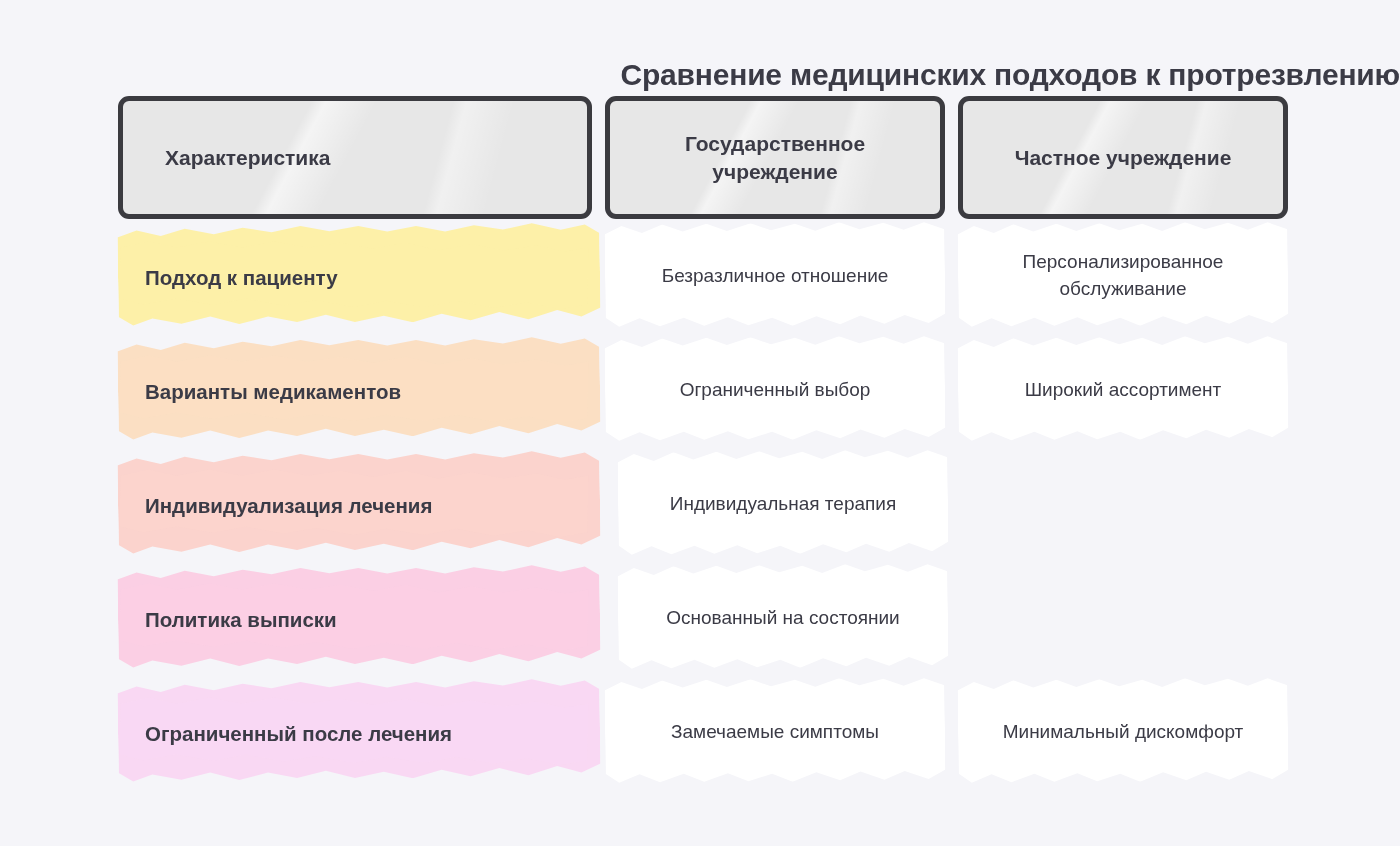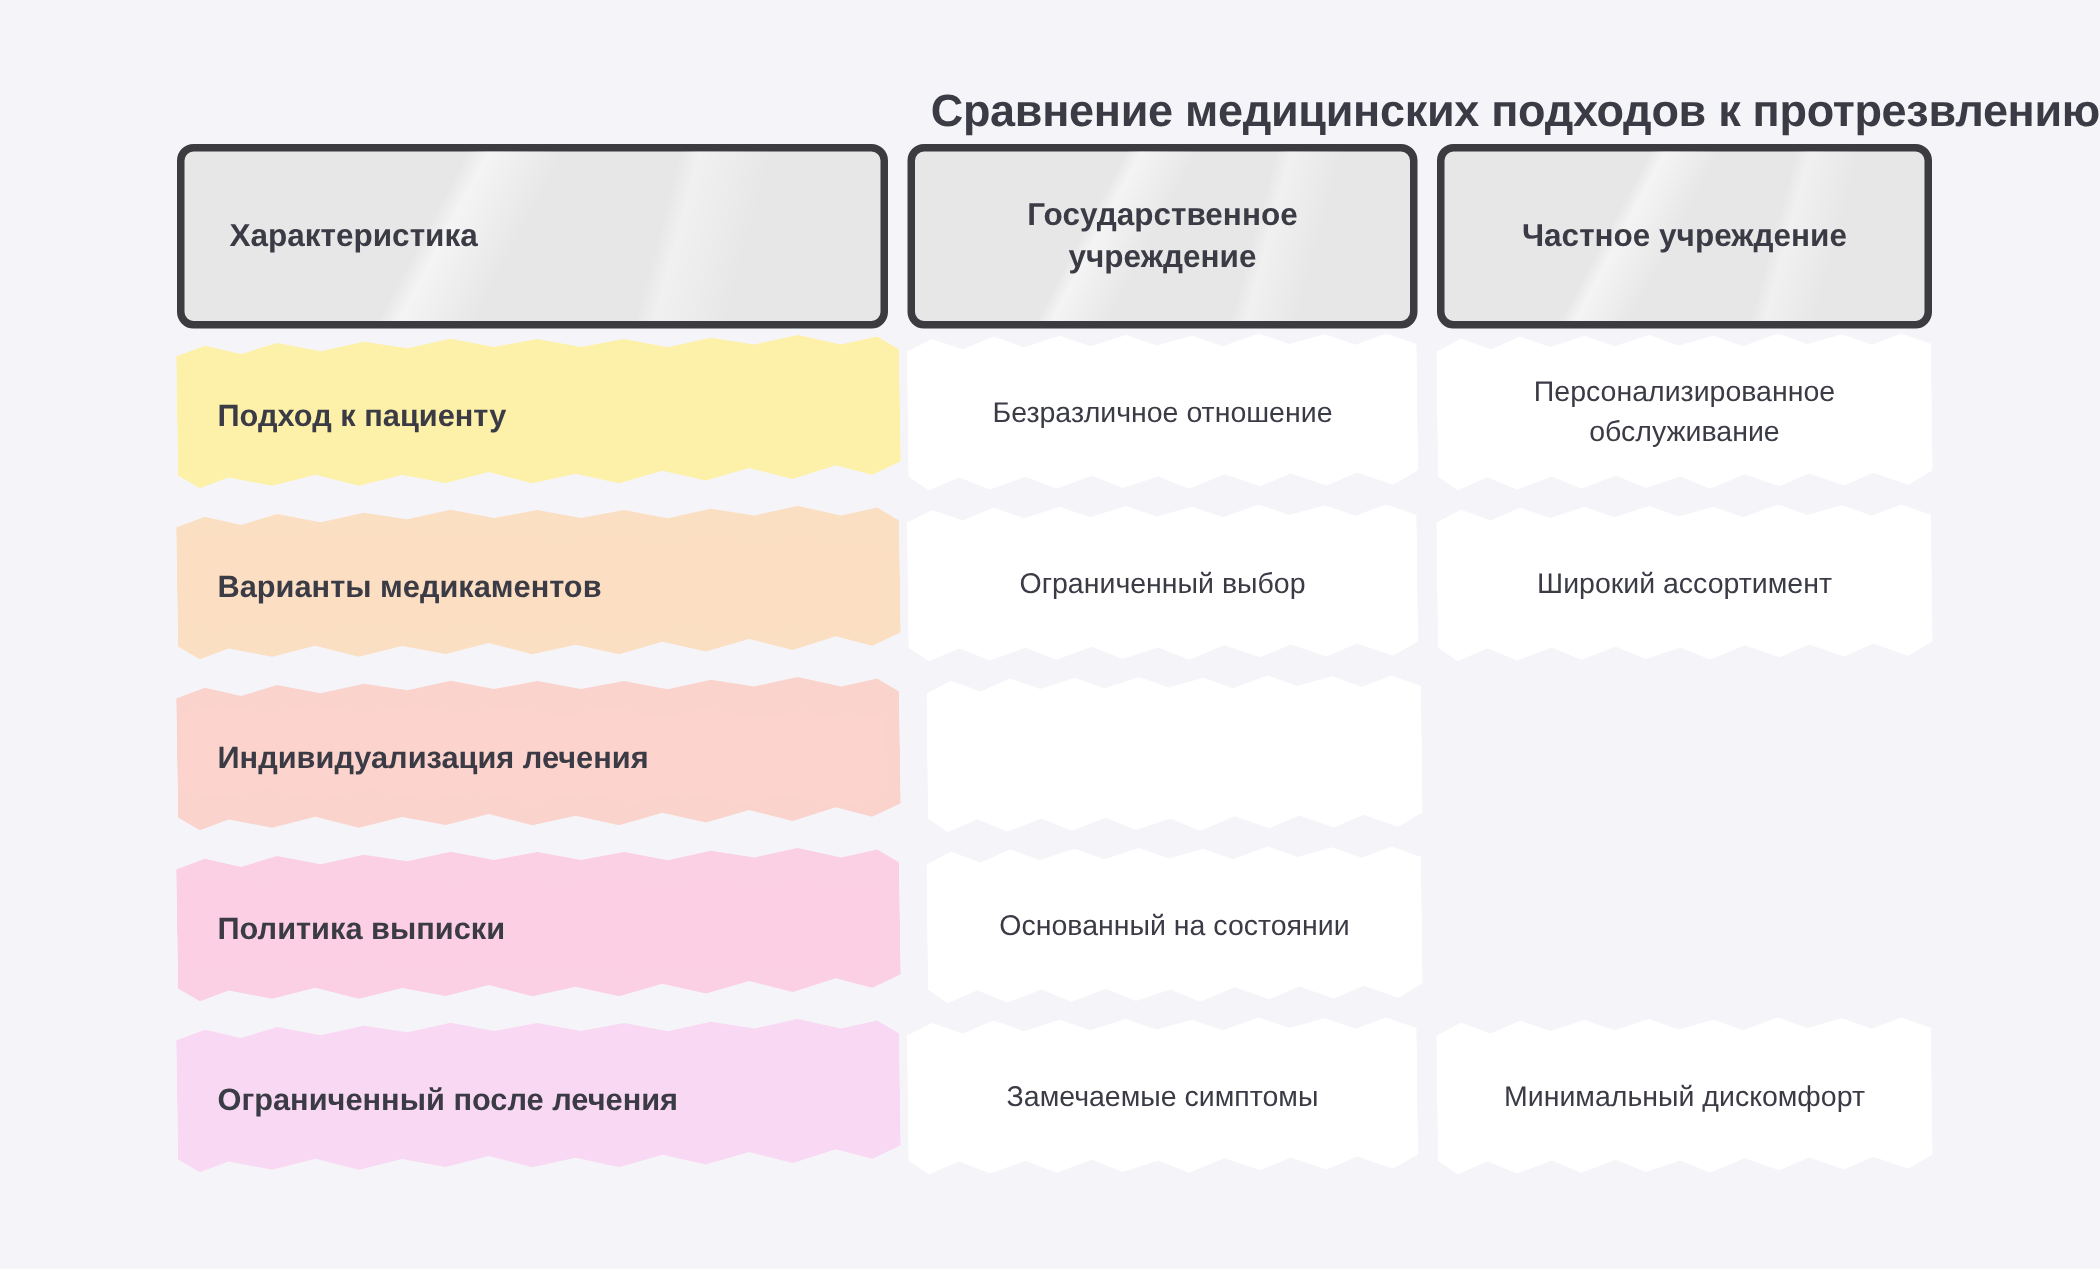--- a/index.html
+++ b/index.html
@@ -67,21 +67,21 @@
   .hdr::after {
     content: "";
     position: absolute;
     inset: -20%;
     z-index: 1;
     background:
       linear-gradient(118deg, rgba(255,255,255,0) 40%, rgba(255,255,255,.55) 42%, rgba(255,255,255,0) 49%),
       linear-gradient(105deg, rgba(255,255,255,0) 62%, rgba(255,255,255,.4) 64%, rgba(255,255,255,0) 71%);
     pointer-events: none;
   }
-  .hdr-c1 { padding-left: 30px; justify-content: flex-start; }
+  .hdr-c1 { padding-left: 42px; justify-content: flex-start; }
   .hdr-c2, .hdr-c3 { justify-content: center; text-align: center; padding: 0 14px; }
 
   
   .data-row { margin-top: 0; }
 
   .lbl {
     position: relative;
     display: flex;
     align-items: center;
     padding: 4px 24px 0 27px;
@@ -239,20 +239,21 @@
     <div class="lbl c1">
       <span class="hl" style="background: rgb(251, 211, 205);"></span>
       <span class="hl2" style="background: rgb(251, 211, 205);"></span>
       <span class="lbl-txt">Индивидуализация лечения</span>
     </div>
     <div class="gap"></div>
     <div class="gap"></div>
     <div class="cell c3">
       <span class="sheet"></span>
       <span class="sheet2"></span>
+      <span class="cell-txt">Индивидуальная терапия</span>
     </div>
   </div>
 
   <div class="row data-row">
     <div class="lbl c1">
       <span class="hl" style="background: rgb(251, 207, 228);"></span>
       <span class="hl2" style="background: rgb(251, 207, 228);"></span>
       <span class="lbl-txt">Политика выписки</span>
     </div>
     <div class="gap"></div>

